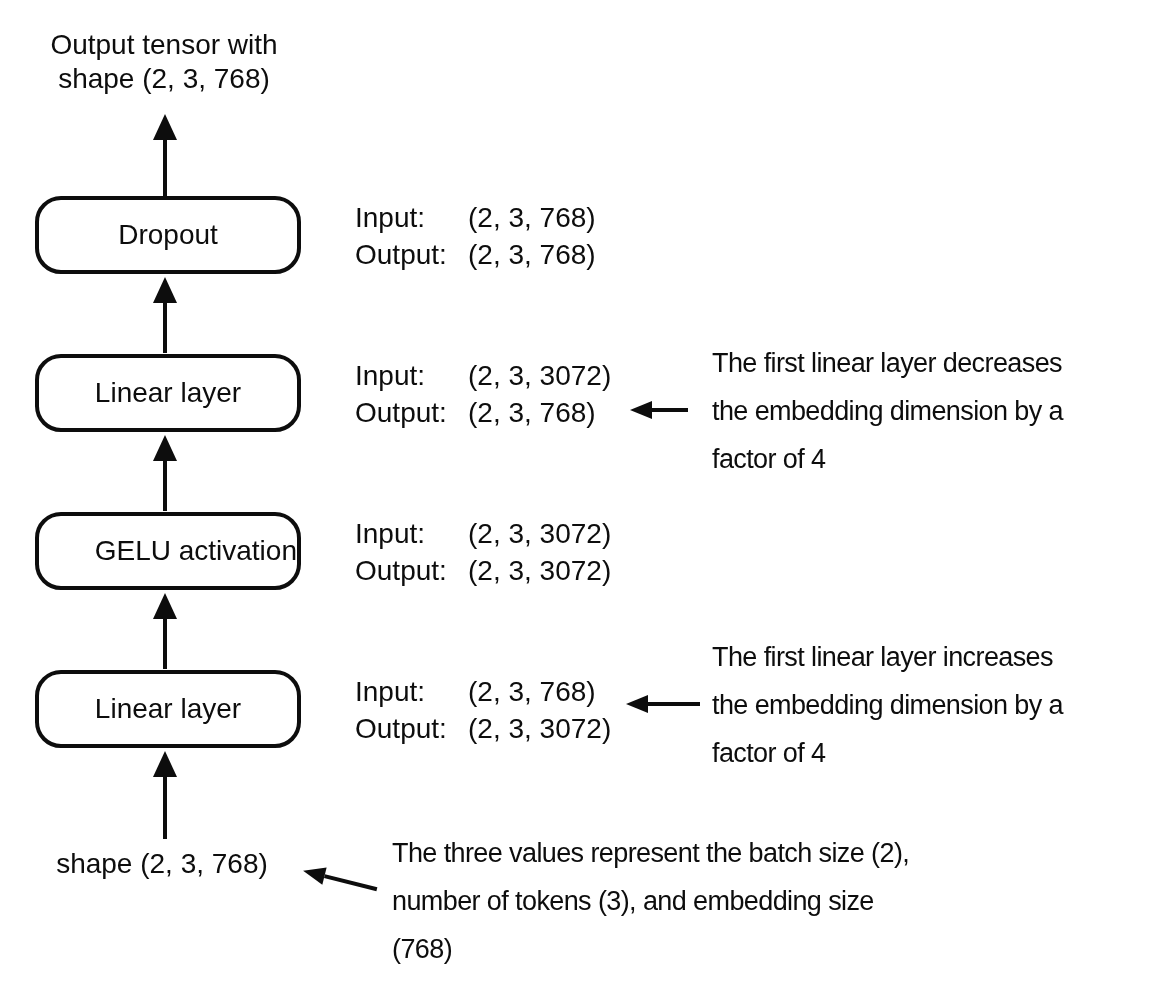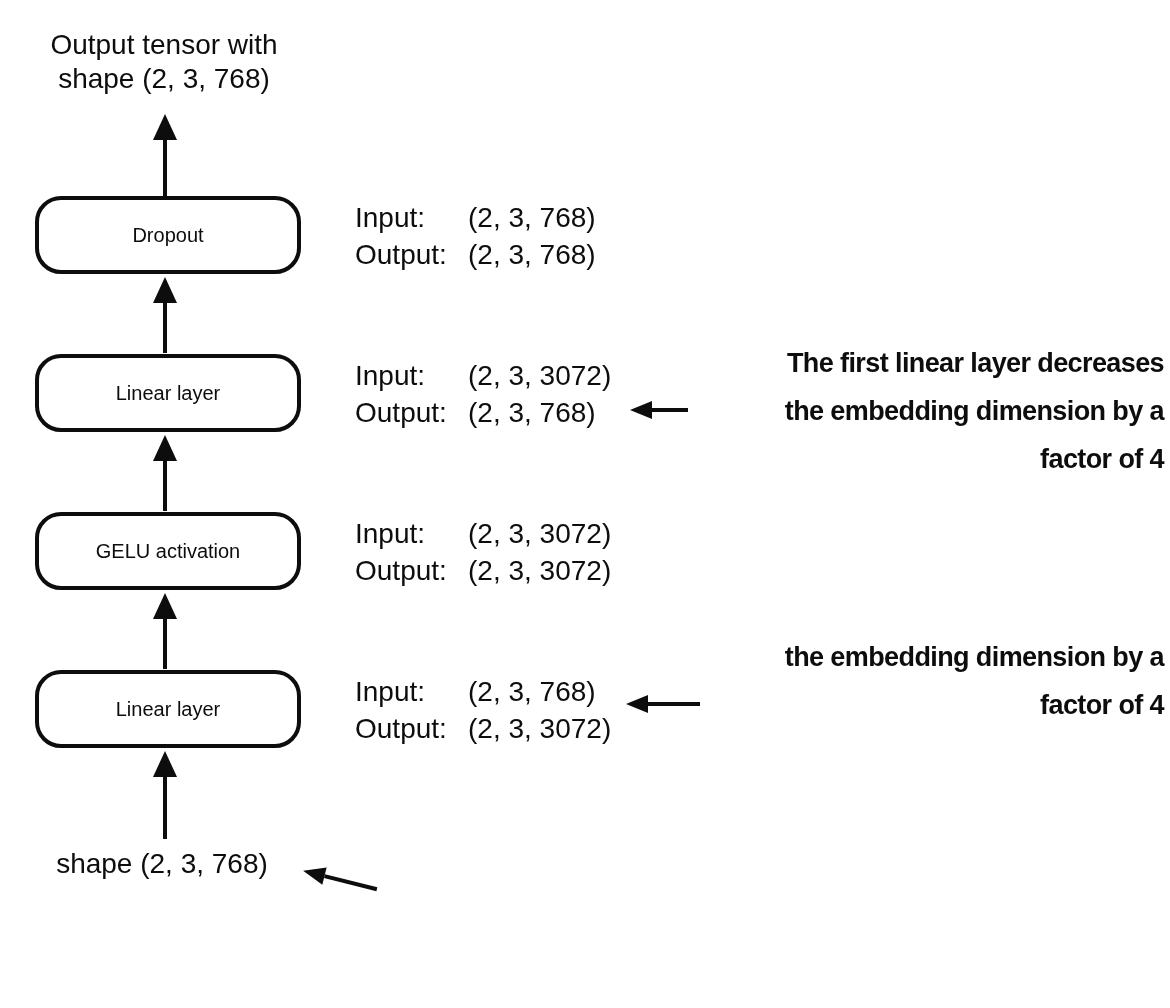--- a/index.html
+++ b/index.html
@@ -16,21 +16,21 @@
   .tensor-label {
     position:absolute; text-align:center;
     font-size:28px; line-height:34px; color:var(--ink);
   }
 
   
   .layer-box {
     position:absolute; left:35px; width:266px; height:78px;
     border:4.5px solid var(--ink); border-radius:26px; background:#fff;
     display:flex; align-items:center; justify-content:center;
-    font-size:20px; color:var(--ink);
+    font-size:28px; color:var(--ink);
   }
 
   
   .varrow { position:absolute; left:153px; width:24px; }
   .varrow .vhead {
     width:0; height:0; margin:0 auto;
     border-left:12px solid transparent; border-right:12px solid transparent;
     border-bottom:26px solid var(--ink);
   }
   .varrow .vshaft { width:4.5px; margin:0 auto; background:var(--ink); }
@@ -46,22 +46,22 @@
 
   
   .io-block {
     position:absolute; left:355px; width:290px;
     display:grid; grid-template-columns:113px 1fr;
     font-size:28px; line-height:37px; color:var(--ink);
   }
 
   
   .annotation {
-    position:absolute; text-align:right;
-    font-size:27px; font-weight:700; letter-spacing:-0.6px;
+    position:absolute; text-align:left;
+    font-size:27px; font-weight:400; letter-spacing:-0.6px;
     line-height:48px; color:var(--ink);
   }
 </style>
 </head>
 <body>
 
 <div class="canvas">
 
   <div class="tensor-label" style="left:28px; top:28px; width:272px;">
     <div>Output tensor with</div>
@@ -88,21 +88,21 @@
     <div class="vhead"></div>
     <div class="vshaft" style="height:62px;"></div>
   </div>
 
   <div class="layer-box" style="top:196px;">
     <span>Dropout</span>
   </div>
   <div class="layer-box" style="top:354px;">
     <span>Linear layer</span>
   </div>
-  <div class="layer-box" style="top:512px;">
+  <div class="layer-box" style="top:512px;justify-content:flex-end;">
     <span>GELU activation</span>
   </div>
   <div class="layer-box" style="top:670px;">
     <span>Linear layer</span>
   </div>
 
   <div class="io-block" style="top:199px;">
     <span>Input:</span>
     <span>(2, 3, 768)</span>
     <span>Output:</span>
@@ -131,28 +131,34 @@
     <div>The first linear layer decreases</div>
     <div>the embedding dimension by a</div>
     <div>factor of 4</div>
   </div>
   <div class="harrow" style="left:630px; top:400px; width:58px;">
     <div class="hhead"></div>
     <div class="hshaft"></div>
   </div>
 
   <div class="annotation" style="left:712px; top:633px; width:452px;">
+    <div>The first linear layer increases</div>
     <div>the embedding dimension by a</div>
     <div>factor of 4</div>
   </div>
   <div class="harrow" style="left:626px; top:694px; width:74px;">
     <div class="hhead"></div>
     <div class="hshaft"></div>
   </div>
 
+  <div class="annotation" style="left:392px; top:829px; width:628px;">
+    <div>The three values represent the batch size (2),</div>
+    <div>number of tokens (3), and embedding size</div>
+    <div>(768)</div>
+  </div>
   <div class="harrow" style="left:302px; top:870px; width:76px; transform:rotate(14deg);">
     <div class="hhead"></div>
     <div class="hshaft"></div>
   </div>
 
   <div class="tensor-label" style="left:40px; top:846px; width:244px; line-height:35px;">
     <div>shape (2, 3, 768)</div>
   </div>
 
 </div>

